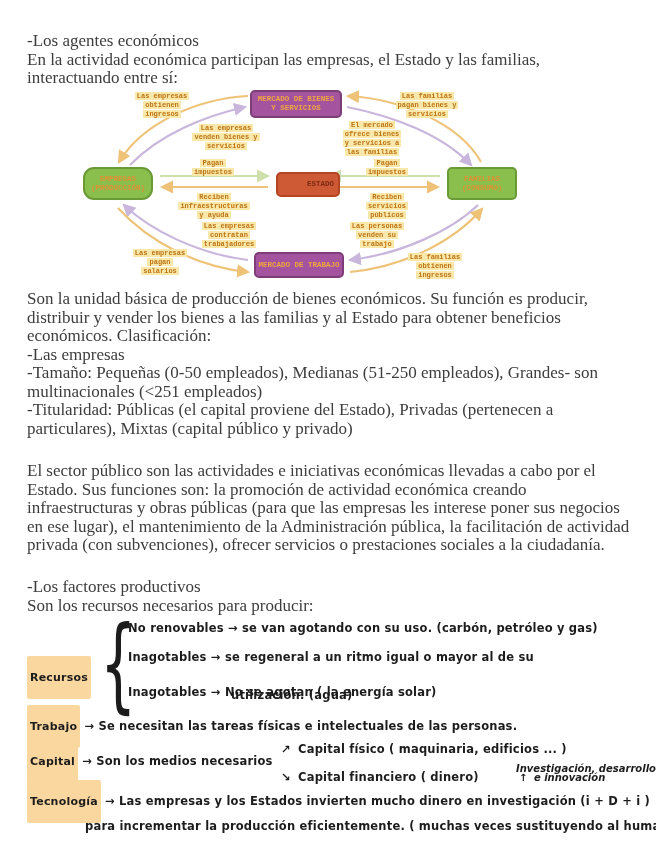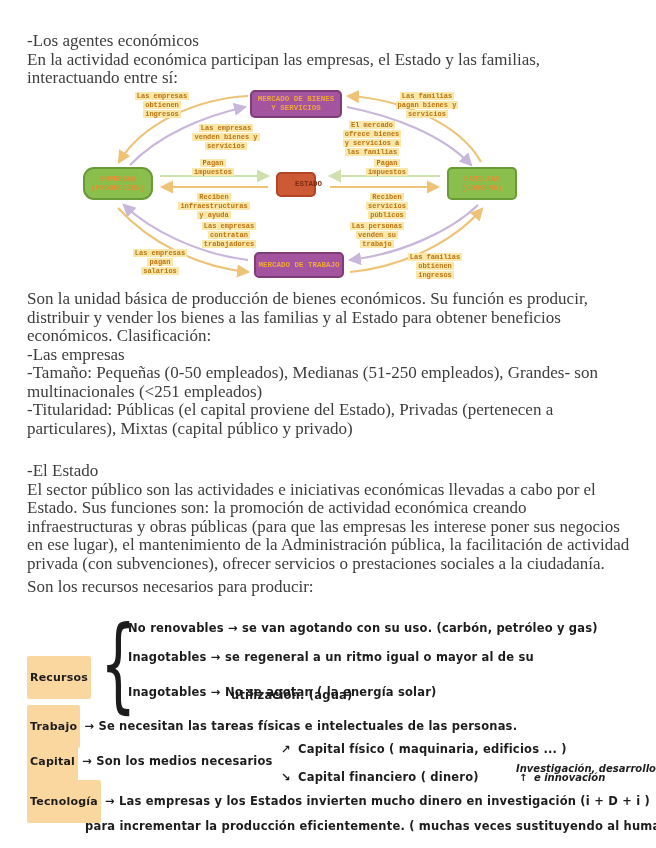--- a/index.html
+++ b/index.html
@@ -70,21 +70,21 @@
 
       <path d="M 160 88 L 268 88" fill="none" stroke="#cfe0ac" stroke-width="2.2" marker-end="url(#m-grn)"></path>
       <path d="M 268 99 L 162 99" fill="none" stroke="#eec378" stroke-width="2.2" marker-end="url(#m-tan)"></path>
 
       <path d="M 440 88 L 330 88" fill="none" stroke="#cfe0ac" stroke-width="2.2" marker-end="url(#m-grn)"></path>
       <path d="M 330 99 L 438 99" fill="none" stroke="#eec378" stroke-width="2.2" marker-end="url(#m-tan)"></path>
     </svg>
 
     <div class="dbox purple" style="left:250px;top:2px;width:92px;height:28px;">MERCADO DE BIENES Y SERVICIOS</div>
     <div class="dbox green" style="left:83px;top:79px;width:70px;height:33px;border-radius:11px;">EMPRESAS (PRODUCCIÓN)</div>
-    <div class="dbox orange" style="left:276px;top:84px;width:40px;height:25px;padding-left:27px;">ESTADO</div>
+    <div class="dbox orange" style="left:276px;top:84px;width:64px;height:25px;padding-left:27px;">ESTADO</div>
     <div class="dbox green" style="left:447px;top:79px;width:70px;height:33px;">FAMILIAS (CONSUMO)</div>
     <div class="dbox purple" style="left:254px;top:164px;width:90px;height:26px;">MERCADO DE TRABAJO</div>
 
     <div class="dlabel" style="left:130px;top:4px;width:64px;"><span>Las empresas obtienen ingresos</span></div>
     <div class="dlabel" style="left:394px;top:4px;width:66px;"><span>Las familias pagan bienes y servicios</span></div>
     <div class="dlabel" style="left:190px;top:36px;width:72px;"><span>Las empresas venden bienes y servicios</span></div>
     <div class="dlabel" style="left:342px;top:33px;width:60px;"><span>El mercado ofrece bienes y servicios a las familias</span></div>
     <div class="dlabel" style="left:184px;top:71px;width:58px;"><span>Pagan impuestos</span></div>
     <div class="dlabel" style="left:358px;top:71px;width:58px;"><span>Pagan impuestos</span></div>
     <div class="dlabel" style="left:176px;top:105px;width:76px;"><span>Reciben infraestructuras y ayuda</span></div>
@@ -96,25 +96,25 @@
   </div>
 
   <div class="textblock" style="top:290px;">
     <p>Son la unidad básica de producción de bienes económicos. Su función es producir, distribuir y vender los bienes a las familias y al Estado para obtener beneficios económicos. Clasificación:</p>
     <p>-Las empresas</p>
     <p>-Tamaño: Pequeñas (0-50 empleados), Medianas (51-250 empleados), Grandes- son multinacionales (&lt;251 empleados)</p>
     <p>-Titularidad: Públicas (el capital proviene del Estado), Privadas (pertenecen a particulares), Mixtas (capital público y privado)</p>
   </div>
 
   <div class="textblock" style="top:462px;">
-    <p>-El Estado</p>
     <p>El sector público son las actividades e iniciativas económicas llevadas a cabo por el Estado. Sus funciones son: la promoción de actividad económica creando infraestructuras y obras públicas (para que las empresas les interese poner sus negocios en ese lugar), el mantenimiento de la Administración pública, la facilitación de actividad privada (con subvenciones), ofrecer servicios o prestaciones sociales a la ciudadanía.</p>
   </div>
 
   <div class="textblock" style="top:578px;">
+    <p>-Los factores productivos</p>
     <p>Son los recursos necesarios para producir:</p>
   </div>
 
   <div class="hwblock">
     <span class="hw hw-key" style="left:27px;top:44px;">Recursos</span>
     <span class="brace" style="left:100px;top:0px;">{</span>
     <span class="hw" style="left:128px;top:9px;">No renovables → se van agotando con su uso. (carbón, petróleo y gas)</span>
     <span class="hw" style="left:128px;top:38px;">Inagotables → se regeneral a un ritmo igual o mayor al de su</span>
     <span class="hw" style="left:231px;top:55px;margin-top:21px;">utilización. (agua)</span>
     <span class="hw" style="left:128px;top:73px;">Inagotables → No se agotan ( la energía solar)</span>

